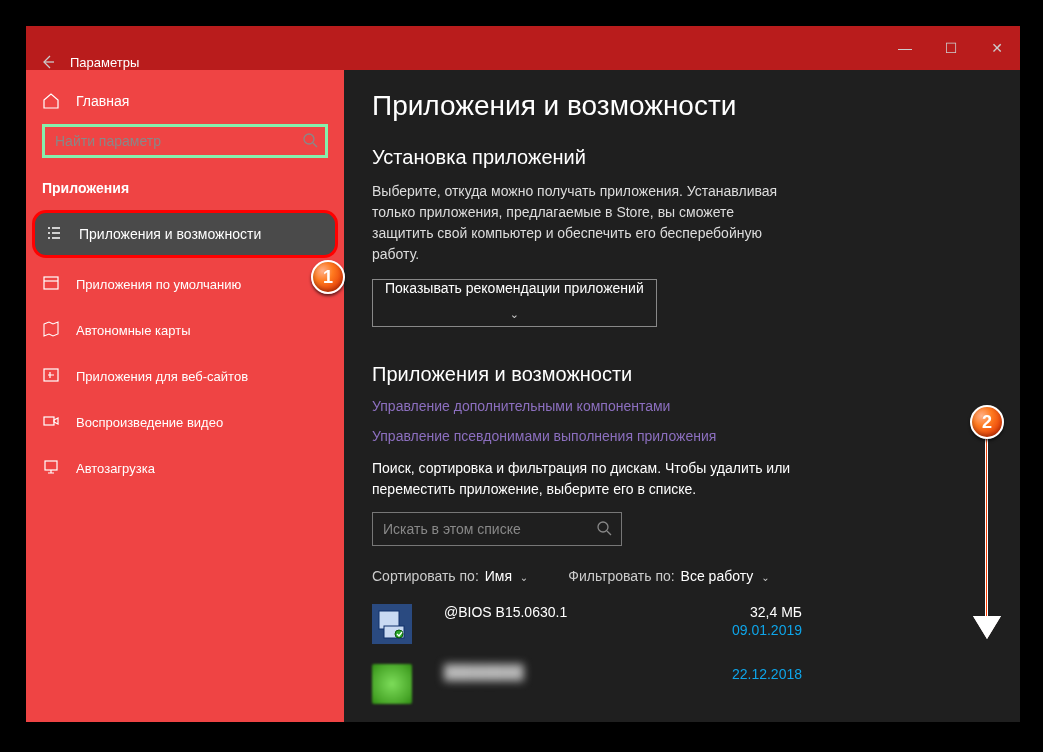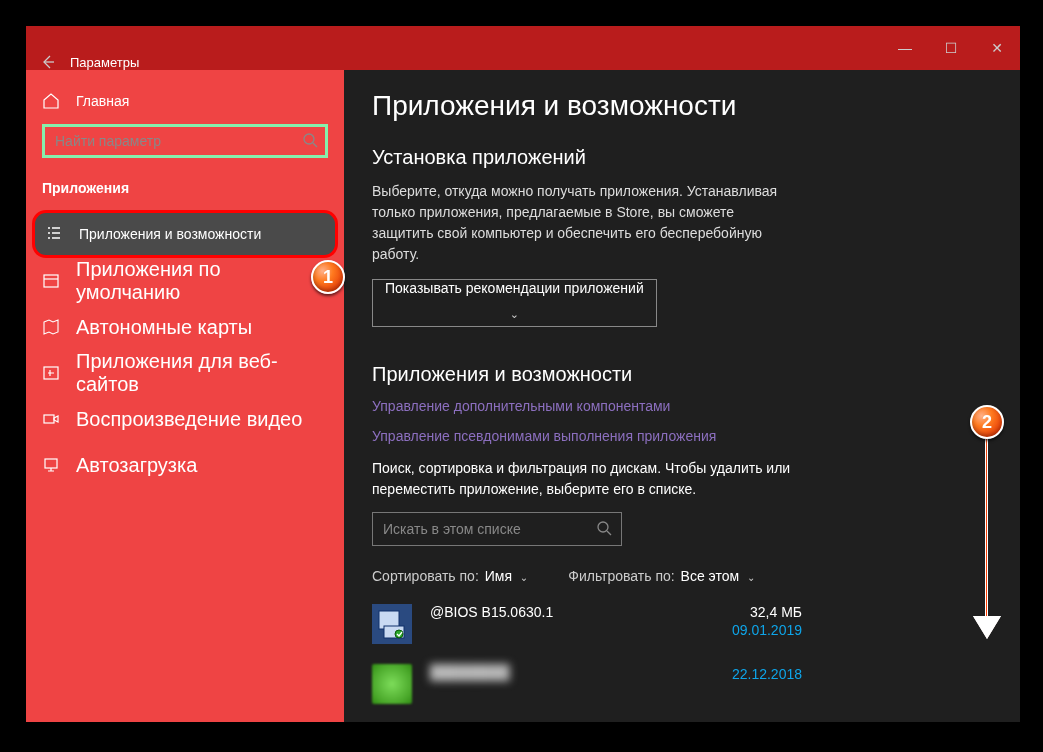--- a/index.html
+++ b/index.html
@@ -29,22 +29,22 @@
   .home-row .hicon{ width:18px; display:flex; justify-content:center;}
   .search-wrap { margin: 0 16px 22px 16px; position:relative; }
   .search-input {
     width:100%; height:34px; background:transparent; border:3px solid #86efac;
     color:#fff; padding:0 36px 0 10px; font-size:14px; outline:none;
   }
   .search-input::placeholder { color:#888; }
   .search-wrap .sicon { position:absolute; right:10px; top:8px; color:#888; }
   .cat-label { padding: 0 16px 14px 16px; font-size:14px; color:#fff; font-weight:600;}
   .nav-item {
-    display:flex; align-items:center; gap:16px;
-    height:46px; padding:1px 16px; color:#fff; font-size:20px;
+    display:flex; align-items:flex-end; gap:16px;
+    height:46px; padding:12px 16px; color:#fff; font-size:13px;
     cursor:pointer;
   }
   .nav-item .nicon { width:18px; display:flex; justify-content:center; color:#fff;}
   .nav-selected {
     margin: 0 6px 0 6px; border:3px solid #f00; border-radius:14px;
     background:#4a4a4a; height:48px; padding:0 10px 0 10px;
   }
   .nav-selected .inner {
     display:flex; align-items:center; gap:16px; height:100%;
   }
@@ -68,21 +68,21 @@
   .list-search {
     width:100%; height:34px; background:transparent; border:1px solid #777;
     color:#fff; padding:0 36px 0 10px; font-size:14px; outline:none;
   }
   .list-search::placeholder{color:#888;}
   .list-search-wrap .sicon{position:absolute; right:10px; top:8px; color:#888;}
   .sort-filter { display:flex; gap:40px; color:#ccc; font-size:14px; margin-bottom:20px;}
   .sf-item .lbl{color:#ccc;} .sf-item .val{color:#fff; margin:0 4px 0 2px;}
   .sf-item .chev{font-size:10px; color:#ccc;}
   .app-row {
-    display:flex; align-items:flex-start; gap:18px; margin-bottom:20px;
+    display:flex; align-items:flex-start; gap:32px; margin-bottom:20px;
     width:430px;
   }
   .app-icon {
     width:40px; height:40px; flex:none; display:flex; align-items:center; justify-content:center;
     font-size:11px;
   }
   .app-icon.bios { background:#2a4a80; }
   .app-icon.bios svg{width:34px;height:34px;}
   .app-icon.green { background:radial-gradient(circle at 50% 50%, #7ddc5a 0%, #4aa82a 70%, #2f8a12 100%); border-radius:2px; filter:blur(1px);}
   .app-info { flex:1; display:flex; flex-direction:column;}
@@ -253,21 +253,21 @@
       </div>
 
       <div class="sort-filter">
         <div class="sf-item">
           <span class="lbl">Сортировать по:</span>
           <span class="val">Имя</span>
           <span class="chev">⌄</span>
         </div>
         <div class="sf-item">
           <span class="lbl">Фильтровать по:</span>
-          <span class="val">Все этом</span>
+          <span class="val">Все работу</span>
           <span class="chev">⌄</span>
         </div>
       </div>
 
       
       <div class="app-row">
         <div class="app-icon bios">
           <svg viewBox="0 0 34 34">
               <rect x="4" y="4" width="20" height="18" fill="#c9daf2" stroke="#11306a"></rect>
               <rect x="9" y="19" width="20" height="12" fill="#c9daf2" stroke="#11306a"></rect>

